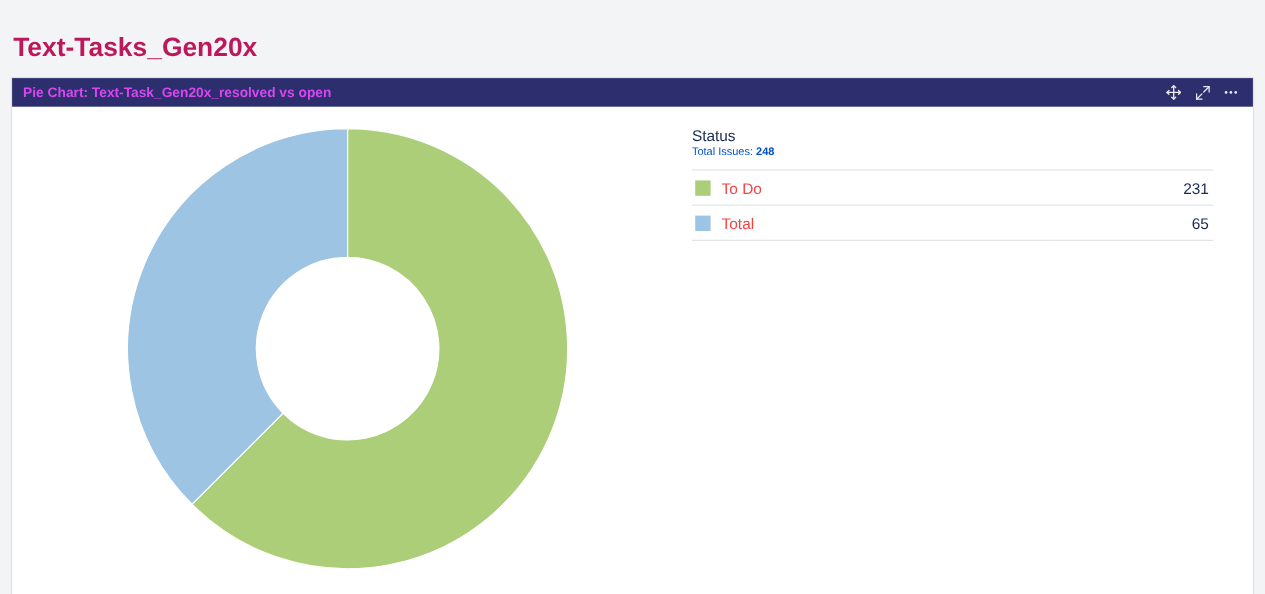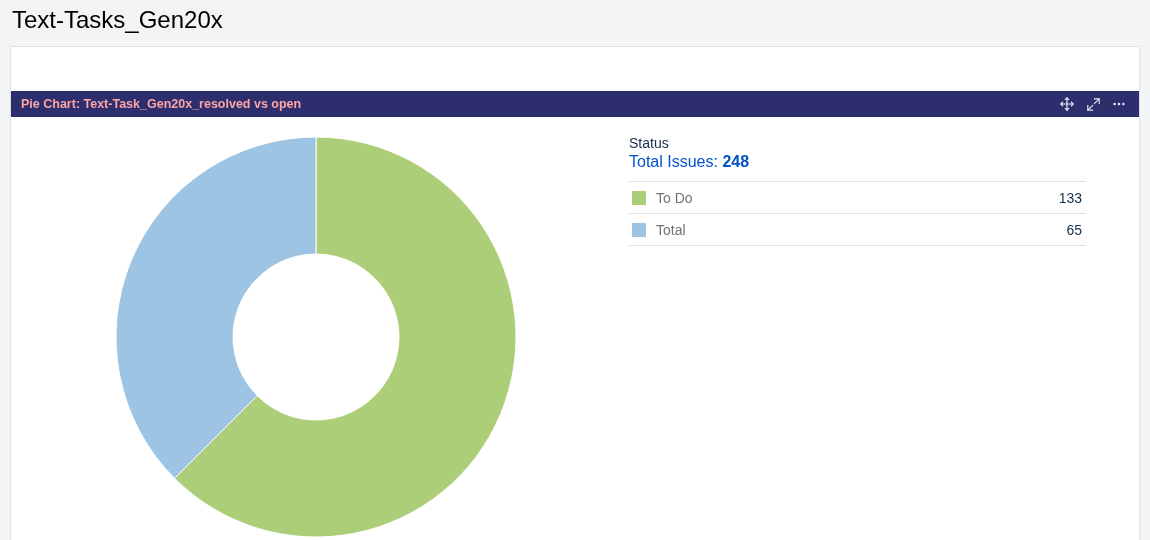--- a/index.html
+++ b/index.html
@@ -11,39 +11,39 @@
     color: #172b4d;
     overflow: hidden;
   }
   .page {
     width: 1150px;
     height: 540px;
     padding: 0 10px 10px 10px;
   }
   .page-title {
     font-size: 24px;
-    font-weight: 400;
-    color: #000000;
+    font-weight: 700;
+    color: #be185d;
     padding: 6px 0 12px 2px;
+    margin-top: 24px;
   }
   .gadget {
     border: 1px solid #dfe1e6;
     background: #fff;
     box-shadow: 0 1px 1px rgba(9,30,66,0.08);
   }
   .gadget-header {
     background: #2c2e6e;
-    color: #fca5a5;
+    color: #d946ef;
     height: 26px;
     display: flex;
     align-items: center;
     padding: 0 10px;
     font-size: 12.5px;
     font-weight: 600;
-    margin-top: 44px;
   }
   .gadget-header .spacer { flex: 1; }
   .gadget-header .icon {
     width: 20px; height: 20px;
     display: inline-flex; align-items: center; justify-content: center;
     opacity: 0.9;
     margin-left: 6px;
     cursor: pointer;
   }
   .gadget-header .icon svg { display: block; }
@@ -53,29 +53,29 @@
     height: 450px;
   }
   .chart-col {
     width: 610px;
     display: flex;
     align-items: center;
     justify-content: center;
   }
   .legend-col {
     flex: 1;
-    padding: 4px 53px 0 8px;
+    padding: 4px 36px 0 8px;
   }
   .status-title {
     font-size: 14px;
     color: #172b4d;
     margin-bottom: 2px;
   }
   .total-line {
-    font-size: 16px;
+    font-size: 10px;
     color: #0052cc;
     margin-bottom: 10px;
   }
   .total-line .total-value {
     font-weight: 700;
     color: #0052cc;
   }
   .legend-table {
     width: 100%;
     border-collapse: collapse;
@@ -95,21 +95,21 @@
     padding-right: 4px;
   }
   .swatch {
     display: inline-block;
     width: 14px; height: 14px;
     vertical-align: middle;
     margin-right: 10px;
     margin-left: 2px;
   }
   .legend-label {
-    color: #737373;
+    color: #ef4444;
     vertical-align: middle;
   }
   .donut-svg { display: block; }
 </style>
 </head>
 <body>
 
 <div class="page">
   <div class="page-title">Text-Tasks_Gen20x</div>
 
@@ -153,21 +153,21 @@
       </div>
       <div class="legend-col">
         <div class="status-title">Status</div>
         <div class="total-line">
           <span>Total Issues: </span><span class="total-value">248</span>
         </div>
         <table class="legend-table">
           <tbody id="legend-body">
               <tr>
                 <td><span class="swatch" style="background: rgb(173, 206, 121);"></span><span class="legend-label">To Do</span></td>
-                <td class="count">133</td>
+                <td class="count">231</td>
               </tr>
               <tr>
                 <td><span class="swatch" style="background: rgb(158, 196, 227);"></span><span class="legend-label">Total</span></td>
                 <td class="count">65</td>
               </tr>
             </tbody>
         </table>
       </div>
     </div>
   </div>

